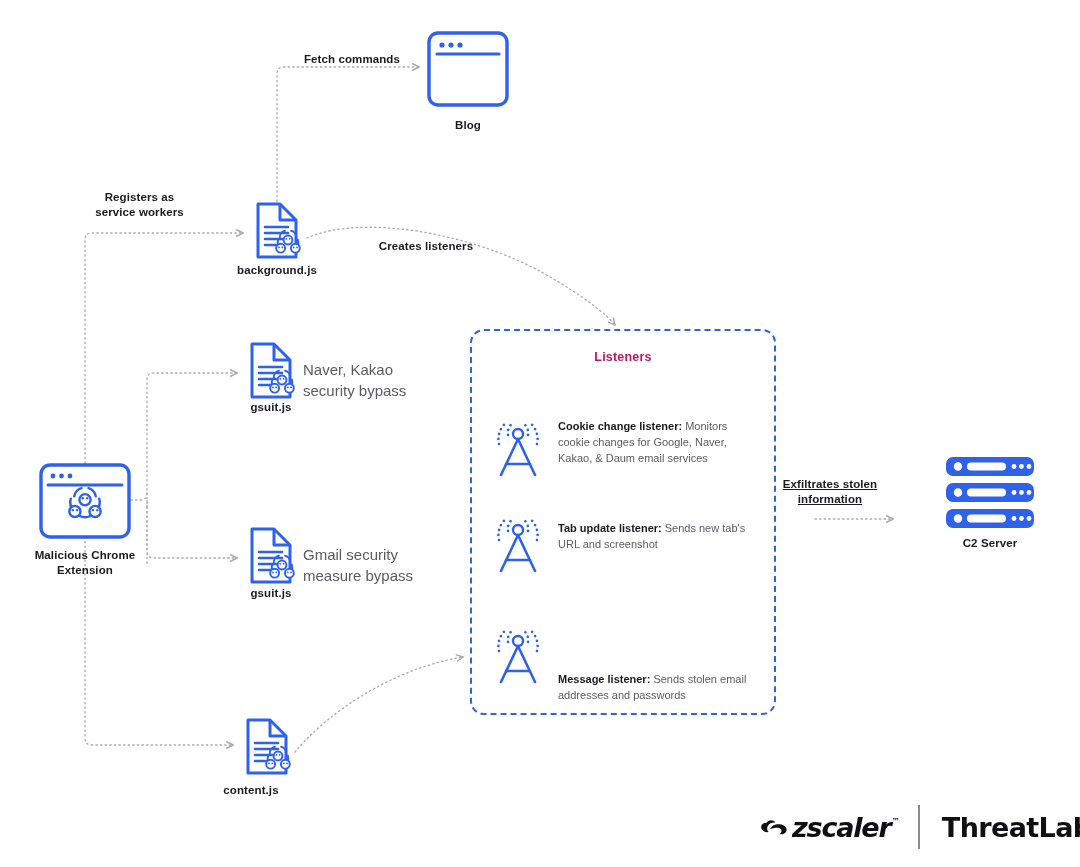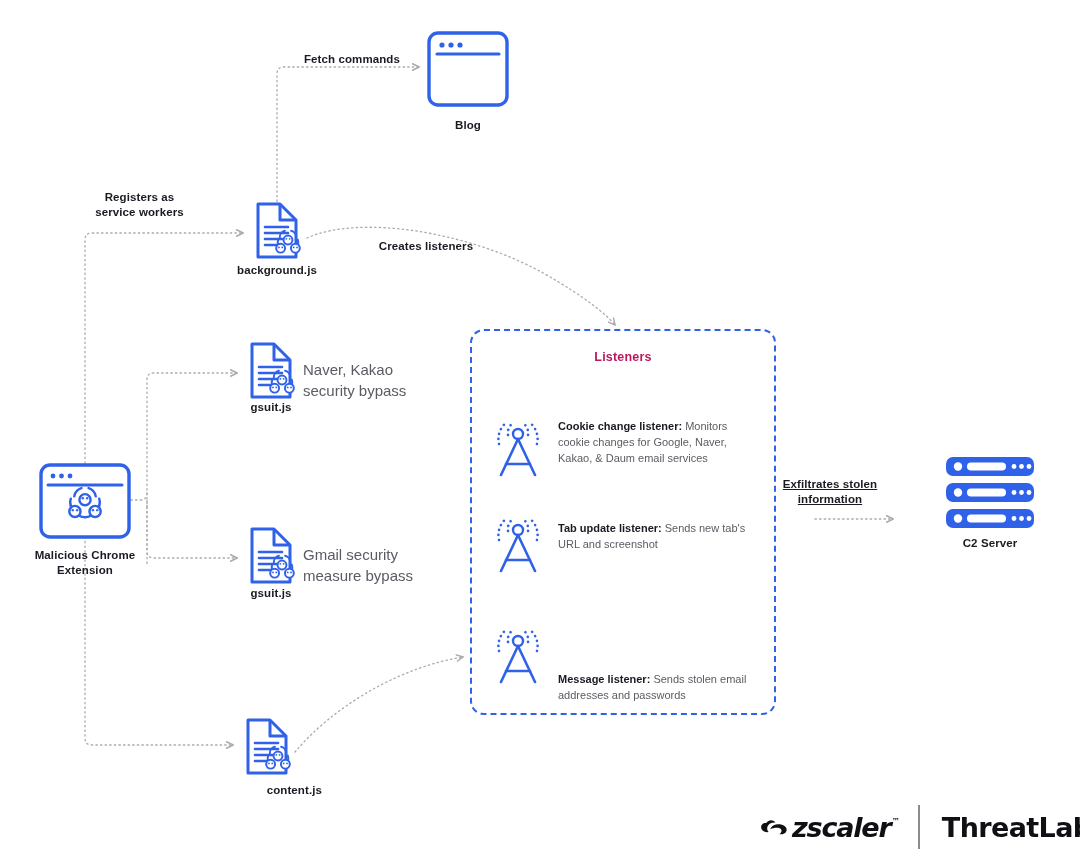--- a/index.html
+++ b/index.html
@@ -214,21 +214,21 @@
         <path d="M9.5,10.5 a11,11 0 0 0 2.4,-11" stroke-linecap="round"></path>
         <circle cx="-9" cy="10" r="5.4" fill="#fff"></circle>
         <circle cx="-11" cy="9" r="1.1" fill="#2f62e8" stroke="none"></circle>
         <circle cx="-7" cy="9" r="1.1" fill="#2f62e8" stroke="none"></circle>
         <circle cx="9" cy="10" r="5.4" fill="#fff"></circle>
         <circle cx="7" cy="9" r="1.1" fill="#2f62e8" stroke="none"></circle>
         <circle cx="11" cy="9" r="1.1" fill="#2f62e8" stroke="none"></circle>
       </g>
     </svg>
   </div>
-  <div class="node-label" style="left:212px; top:783px; width:110px;text-align:right;">content.js</div>
+  <div class="node-label" style="left:196px; top:783px; width:110px;">content.js</div>
 
   <div class="node" style="left:38px; top:462px; width:94px; height:78px;">
     <svg width="94" height="78" viewBox="0 0 94 78">
       <rect x="3" y="3" width="88" height="72" rx="9" fill="#fff" stroke="#2f62e8" stroke-width="3.4"></rect>
       <circle cx="15" cy="14" r="2.4" fill="#2f62e8"></circle>
       <circle cx="23.5" cy="14" r="2.4" fill="#2f62e8"></circle>
       <circle cx="32" cy="14" r="2.4" fill="#2f62e8"></circle>
       <line x1="10" y1="23" x2="84" y2="23" stroke="#2f62e8" stroke-width="3" stroke-linecap="round"></line>
       <g transform="translate(47,45) scale(1.12)" fill="none" stroke="#2f62e8" stroke-width="2.2">
         <circle cx="0" cy="-6.5" r="5" fill="#fff"></circle>

